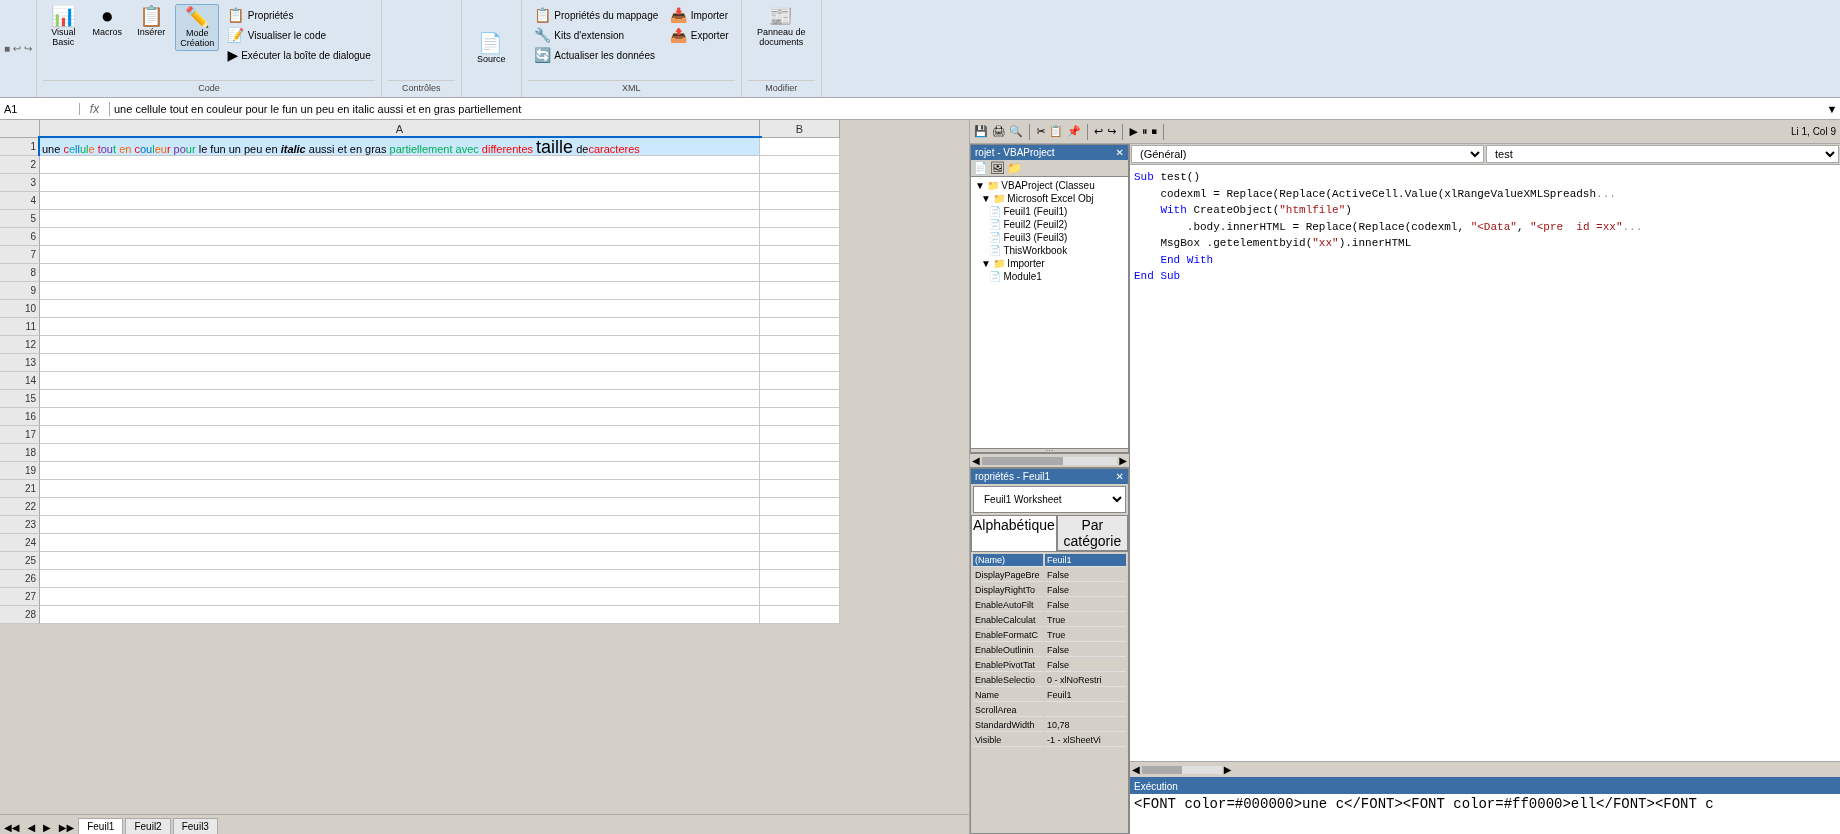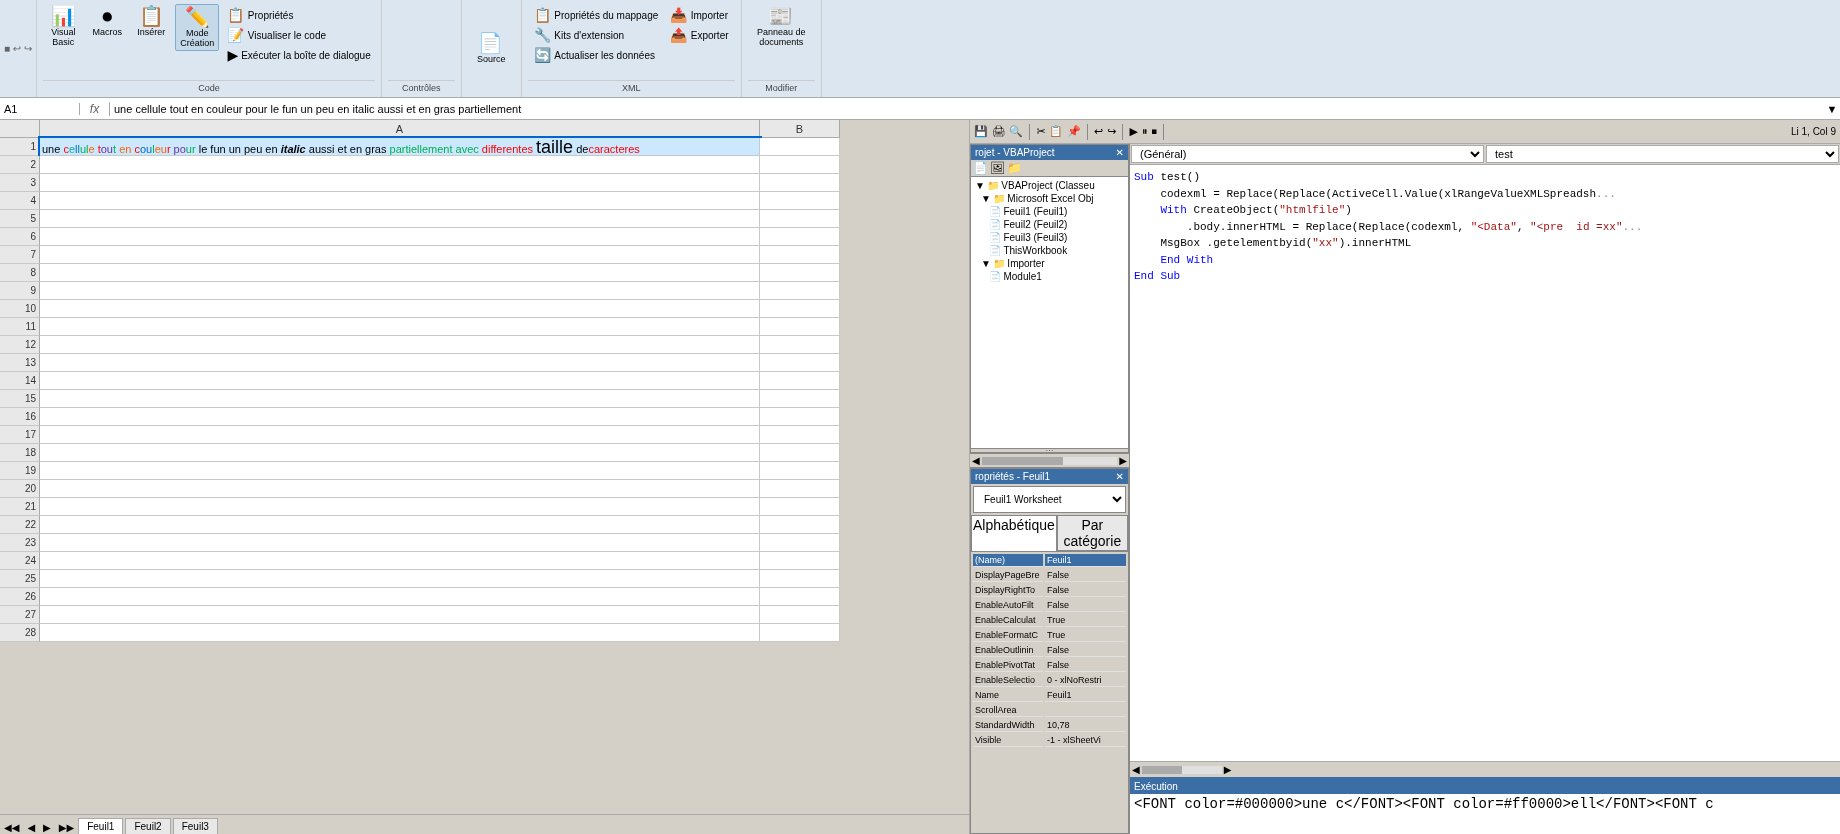--- a/index.html
+++ b/index.html
@@ -292,25 +292,20 @@
           <div class="row-num">18</div>
           <div class="cell cell-a1"></div>
           <div class="cell cell-b"></div>
         </div>
         <div class="sheet-row">
           <div class="row-num">19</div>
           <div class="cell cell-a1"></div>
           <div class="cell cell-b"></div>
         </div>
         <div class="sheet-row">
-          <div class="row-num">20</div>
-          <div class="cell cell-a1"></div>
-          <div class="cell cell-b"></div>
-        </div>
-        <div class="sheet-row">
           <div class="row-num">21</div>
           <div class="cell cell-a1"></div>
           <div class="cell cell-b"></div>
         </div>
         <div class="sheet-row">
           <div class="row-num">22</div>
           <div class="cell cell-a1"></div>
           <div class="cell cell-b"></div>
         </div>
         <div class="sheet-row">

